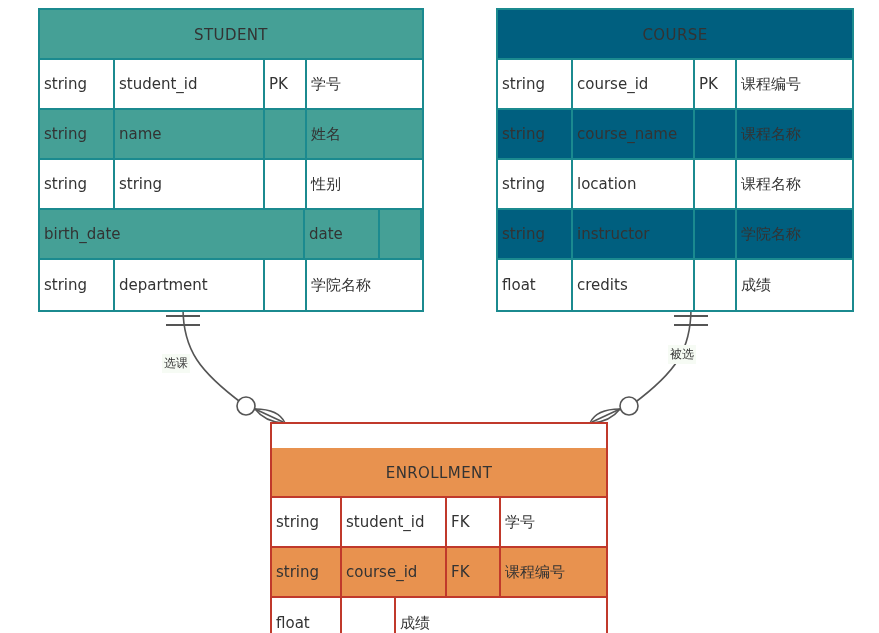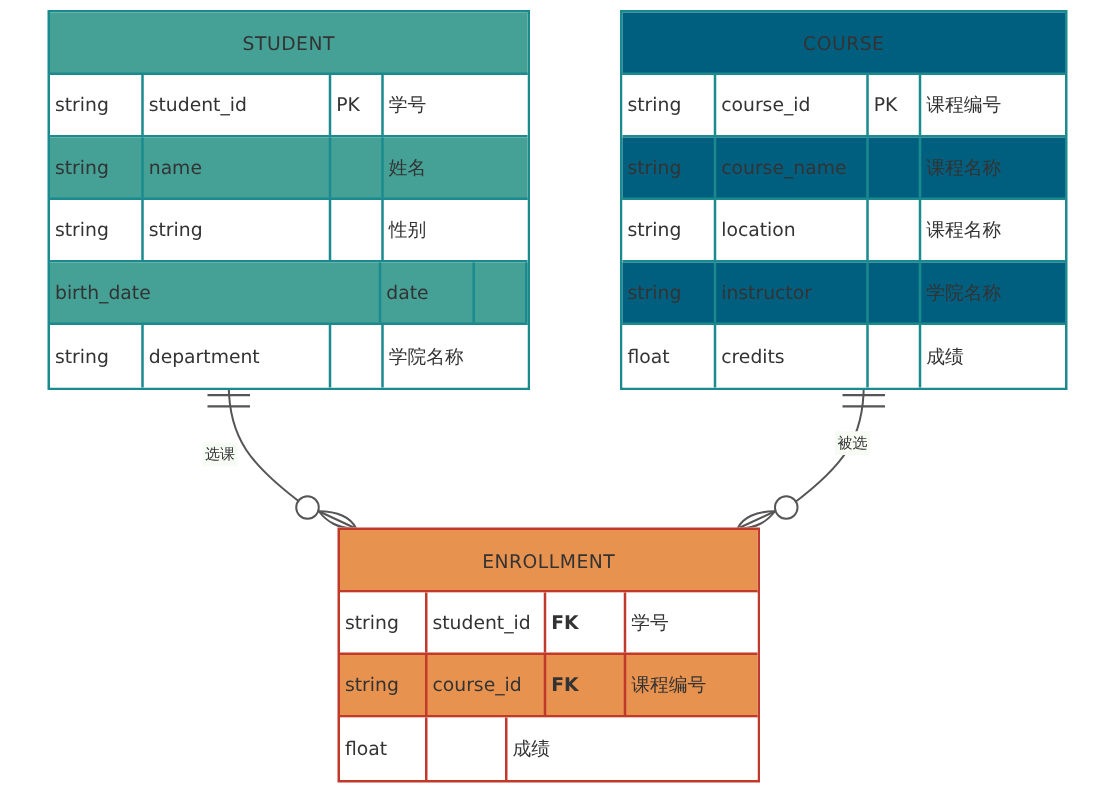--- a/index.html
+++ b/index.html
@@ -116,27 +116,28 @@
   
   #entity-enrollment {
     border-color: #c0392b;
     left: 270px;
     top: 422px;
     width: 338px;
   }
   #entity-enrollment .entity-title {
     background: #e8924f;
     border-bottom-color: #c0392b;
+    margin-top: 24px;
   }
   #entity-enrollment .attr-row { border-bottom-color: #c0392b; }
   #entity-enrollment .cell { border-right-color: #c0392b; }
   #entity-enrollment .attr-row.odd { background: #e8924f; }
   #entity-enrollment .attr-row.even { background: #ffffff; }
   #entity-enrollment .c-type { width: 70px; }
-  #entity-enrollment .c-key { width: 64px; font-weight: bold; }
+  #entity-enrollment .c-key { width: 54px; }
   #entity-enrollment .c-comment { width: 105px; }
 
   
   .rel-label {
     position: absolute;
     font-size: 12px;
     color: #333333;
     background: #f6fbf4;
     padding: 1px 2px;
     white-space: nowrap;

